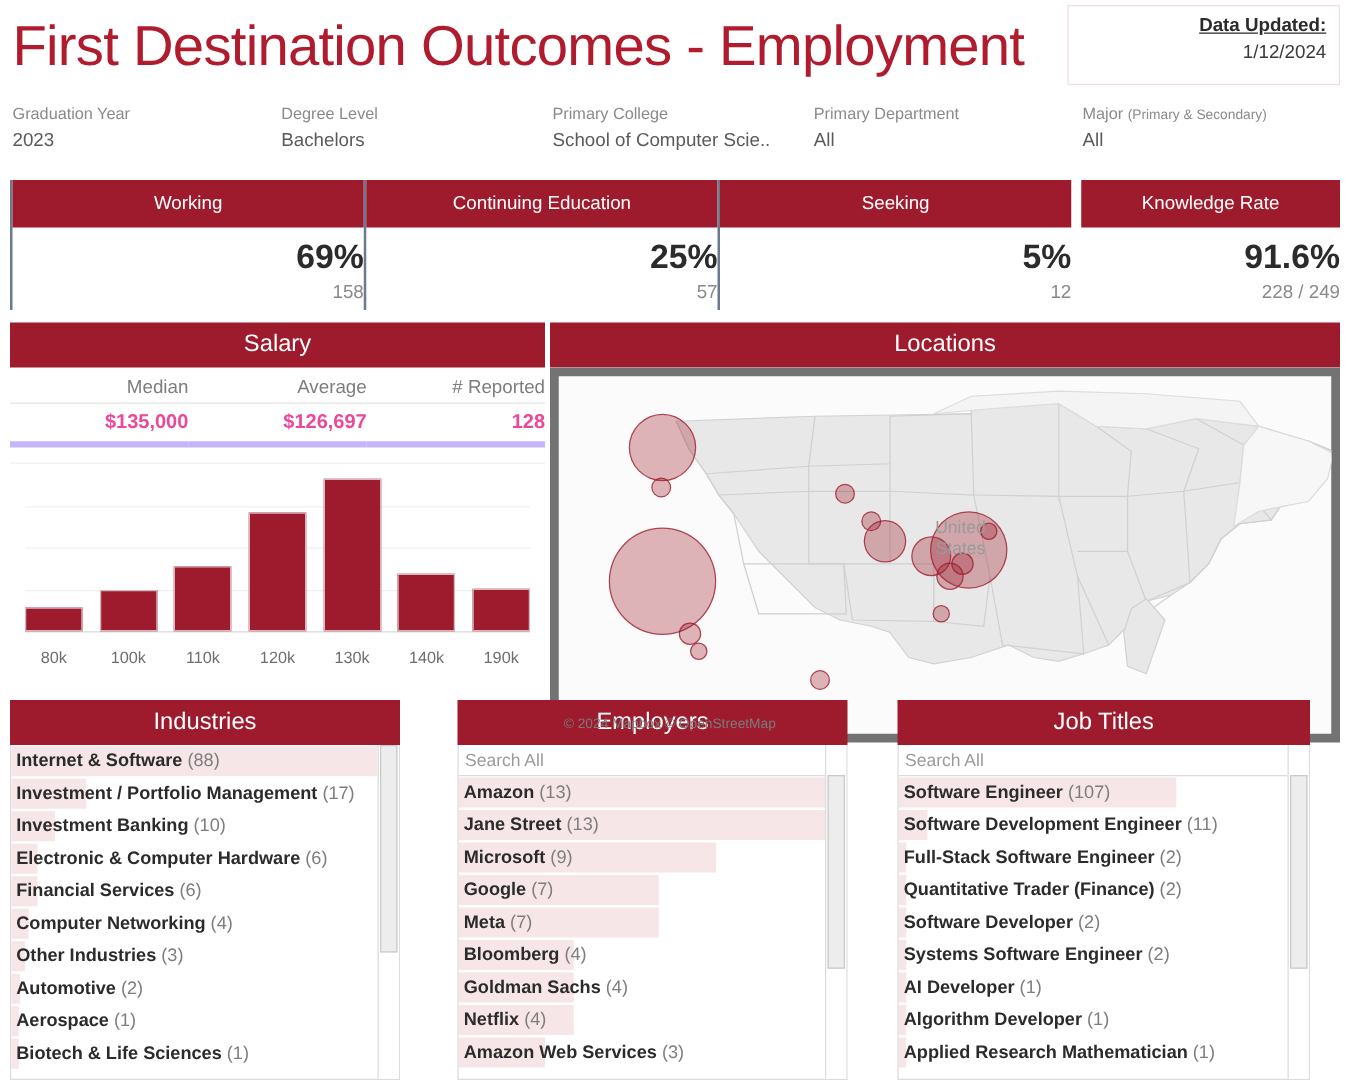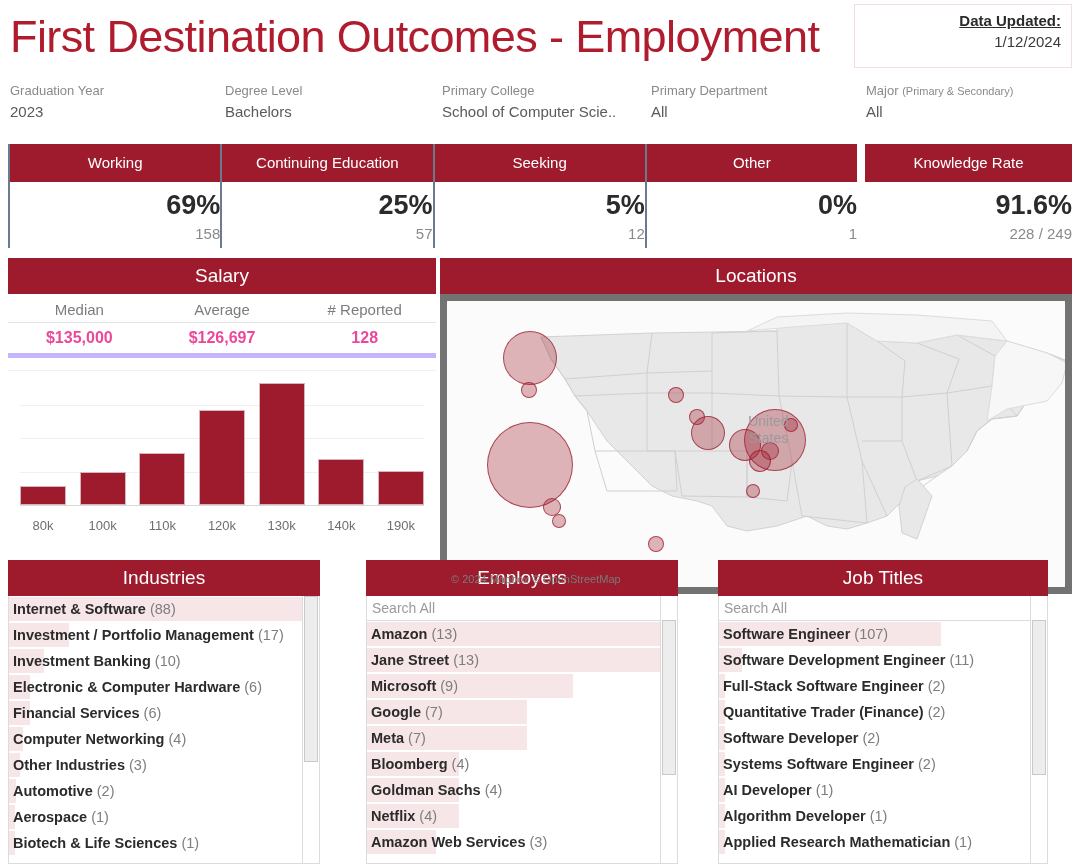--- a/index.html
+++ b/index.html
@@ -63,21 +63,21 @@
 
   
   .panel-title{
     background:#9E1B2D;color:#fff;text-align:center;
     font-size:19px;height:36px;line-height:36px;
   }
 
   
   .salary{position:absolute;left:8px;top:258px;width:428px;height:288px;}
   .salary-stats{display:flex;margin-top:4px;}
-  .stat{flex:1;text-align:center;}
+  .stat{flex:1;text-align:right;}
   .stat-label{font-size:15px;color:#7d7d7d;line-height:24px;}
   .stat-value{font-size:16px;font-weight:bold;color:#ec4899;line-height:30px;
               border-top:1px solid #e4e4e4;border-bottom:5px solid #c4b5fd;}
   .hist{position:relative;margin-top:12px;height:155px;
         border-top:1px solid #f0f0f0;}
   .hist-plot{position:relative;height:134px;margin:0 12px;}
   .gridline{position:absolute;left:0;right:0;height:1px;background:#f0f0f0;}
   .bars{position:absolute;left:0;right:0;bottom:0;top:0;display:flex;
         align-items:flex-end;justify-content:space-between;}
   .bar{width:11.4%;background:#9E1B2D;border:1px solid #d8b5bd;box-sizing:border-box;}
@@ -165,27 +165,20 @@
         <div class="kpi-body">
           <div class="kpi-pct">25%</div>
           <div class="kpi-sub">57</div>
         </div>
       </div>
       <div class="kpi">
         <div class="kpi-head">Seeking</div>
         <div class="kpi-body">
           <div class="kpi-pct">5%</div>
           <div class="kpi-sub">12</div>
-        </div>
-      </div>
-      <div class="kpi">
-        <div class="kpi-head">Other</div>
-        <div class="kpi-body">
-          <div class="kpi-pct">0%</div>
-          <div class="kpi-sub">1</div>
         </div>
       </div>
     </div>
     <div class="kpi-know">
       <div class="kpi-head">Knowledge Rate</div>
       <div class="kpi-body">
         <div class="kpi-pct">91.6%</div>
         <div class="kpi-sub">228 / 249</div>
       </div>
     </div>

